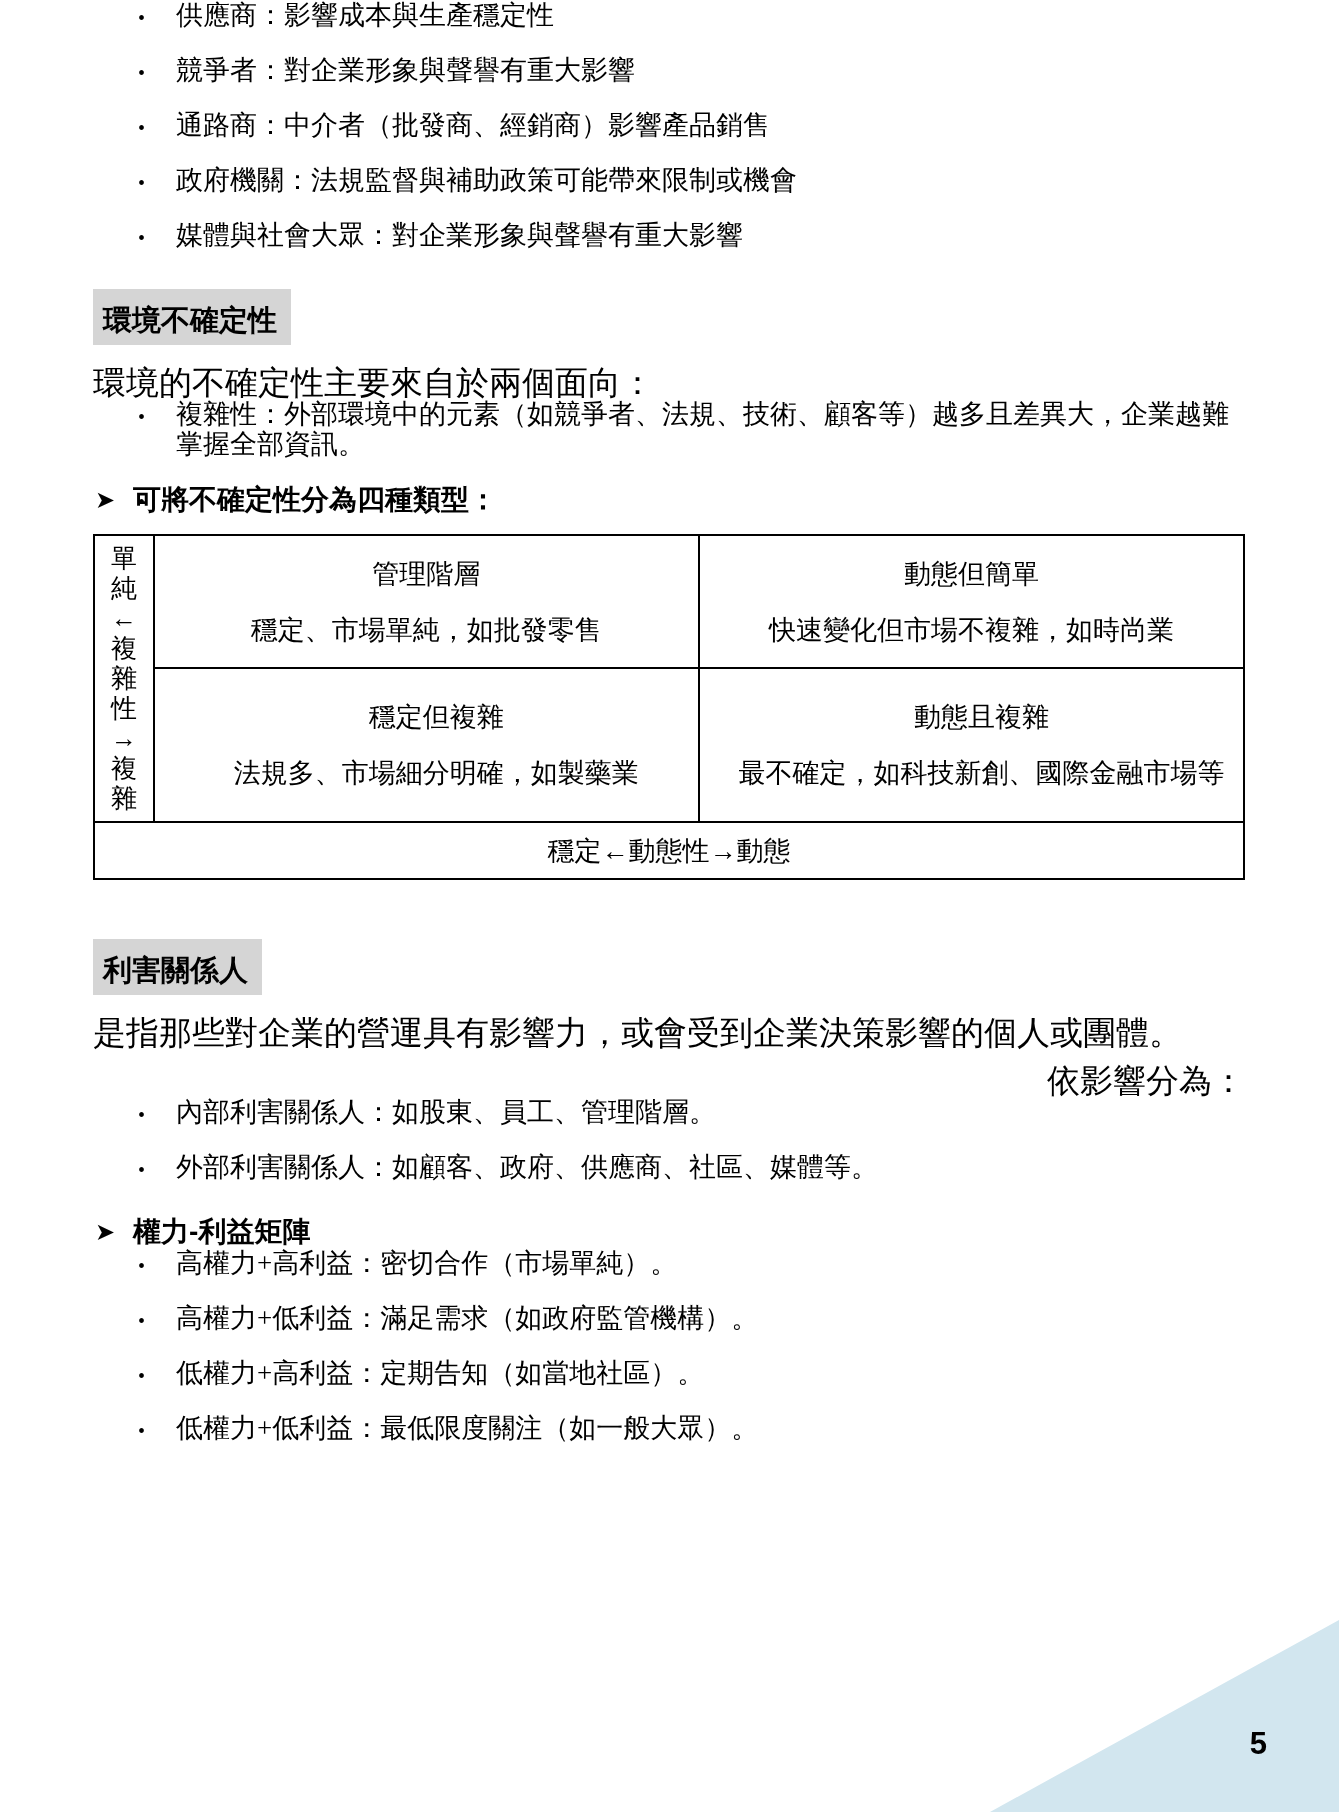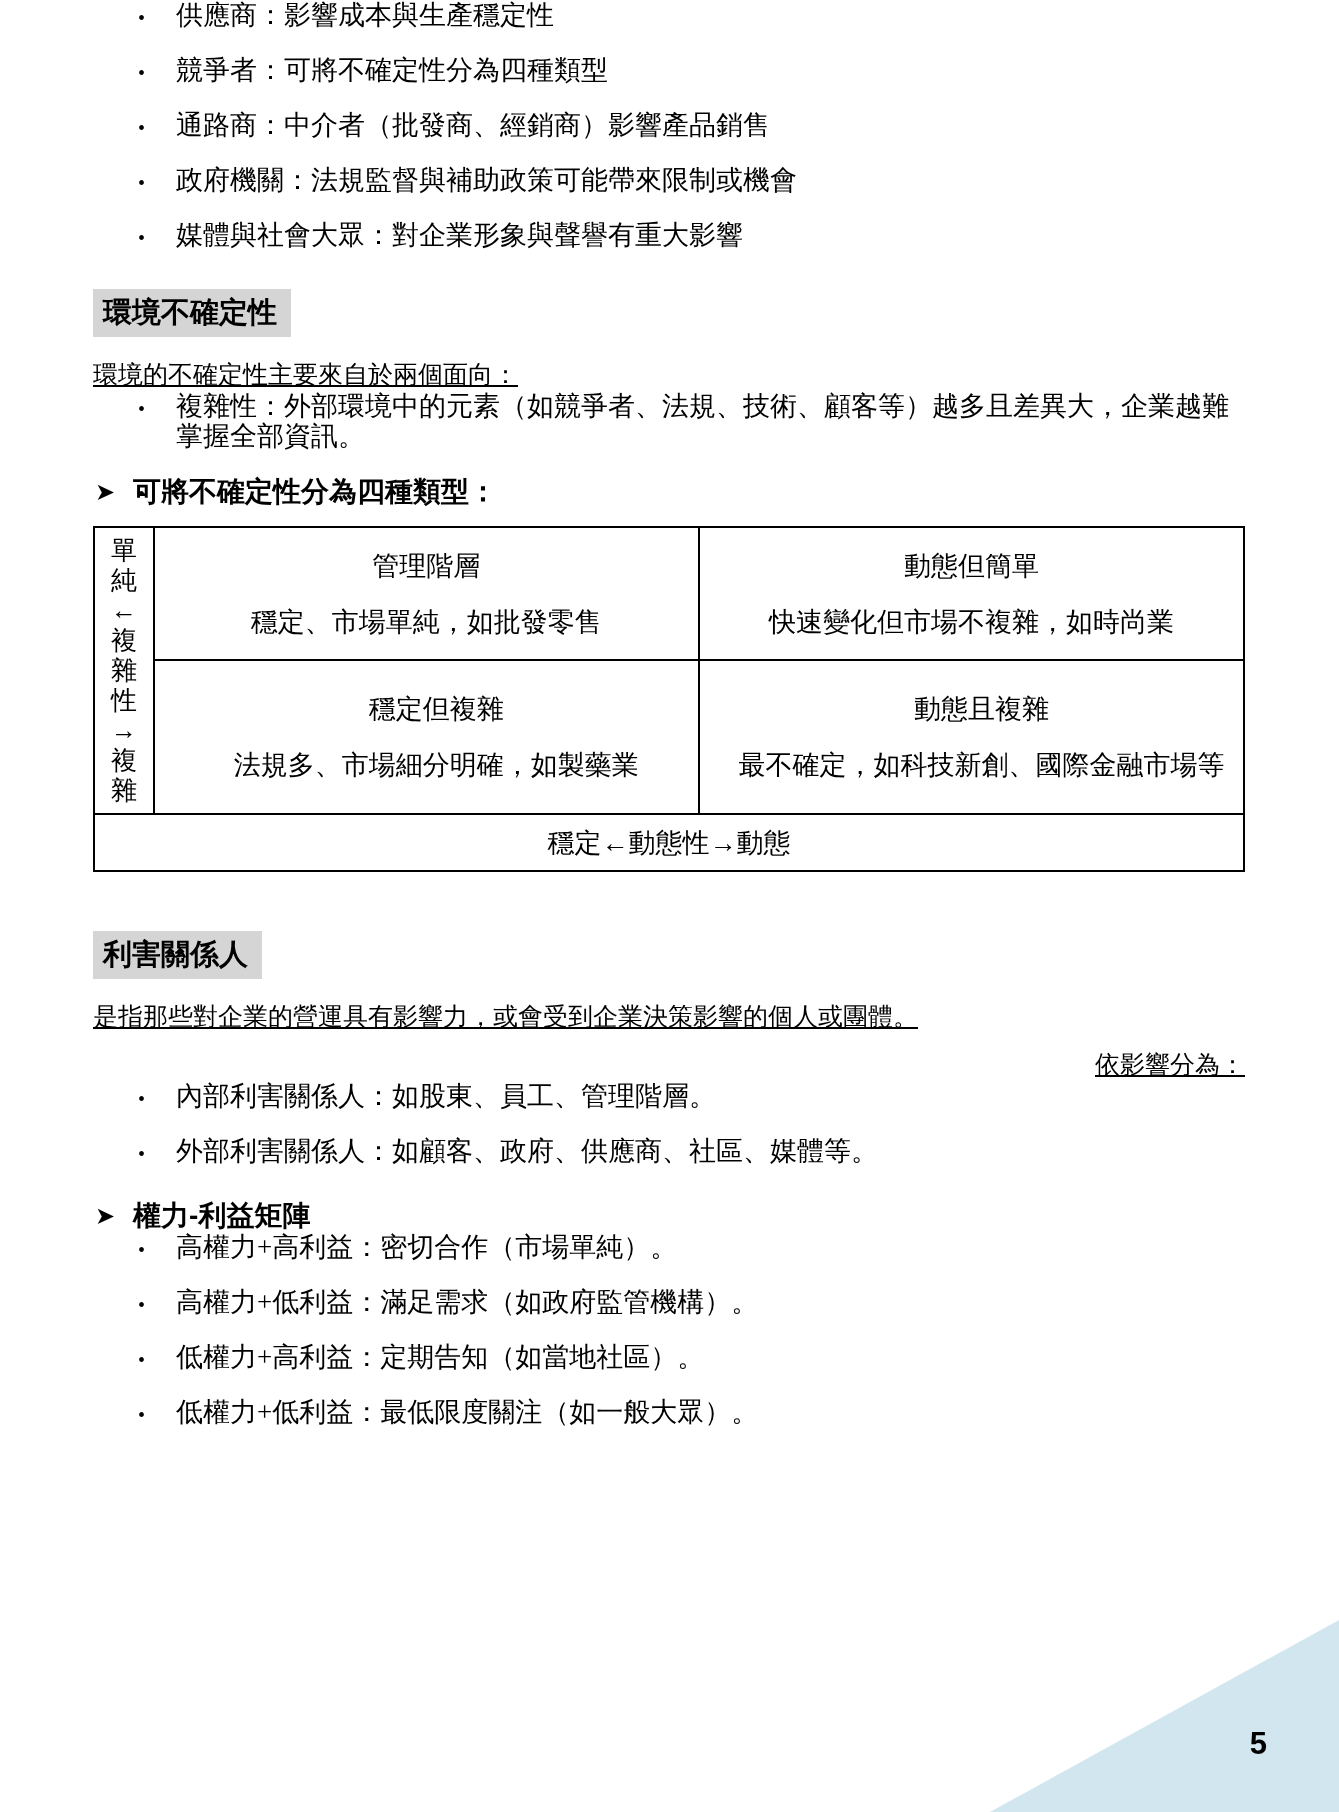--- a/index.html
+++ b/index.html
@@ -27,33 +27,32 @@
     position:absolute;left:45px;top:3px;
     font-size:20px;
   }
 
   .top-bullets{padding-top:98px;}
 
   
   .hl-heading{
     display:inline-block;
     margin:14px 0 0 0;
-    padding:7px 14px 9px 10px;
+    padding:15px 14px 9px 10px;
     background:#d5d5d5;
     font-family:"Liberation Sans", sans-serif;
     font-weight:bold;
     font-size:29px;
     line-height:32px;
   }
 
   .para{
-    font-size:25px;
+    font-size:33px;
     line-height:32px;
     margin:22px 0 0 0;
-    text-decoration:underline;
   }
 
   .sub-bullets{margin-top:18px;}
   .sub-bullets li{margin-bottom:22px;}
 
   
   .arrow-heading{
     display:flex;align-items:center;gap:18px;
     margin:22px 0 0 2px;
     font-family:"Liberation Sans", sans-serif;
@@ -120,21 +119,21 @@
 <div class="page">
   <div class="content">
 
     <ul class="blist top-bullets">
       <li>
         <span class="dot">•</span>
         <span>供應商：影響成本與生產穩定性</span>
       </li>
       <li>
         <span class="dot">•</span>
-        <span>競爭者：可將不確定性分為四種類型</span>
+        <span>競爭者：對企業形象與聲譽有重大影響</span>
       </li>
       <li>
         <span class="dot">•</span>
         <span>通路商：中介者（批發商、經銷商）影響產品銷售</span>
       </li>
       <li>
         <span class="dot">•</span>
         <span>政府機關：法規監督與補助政策可能帶來限制或機會</span>
       </li>
       <li>

